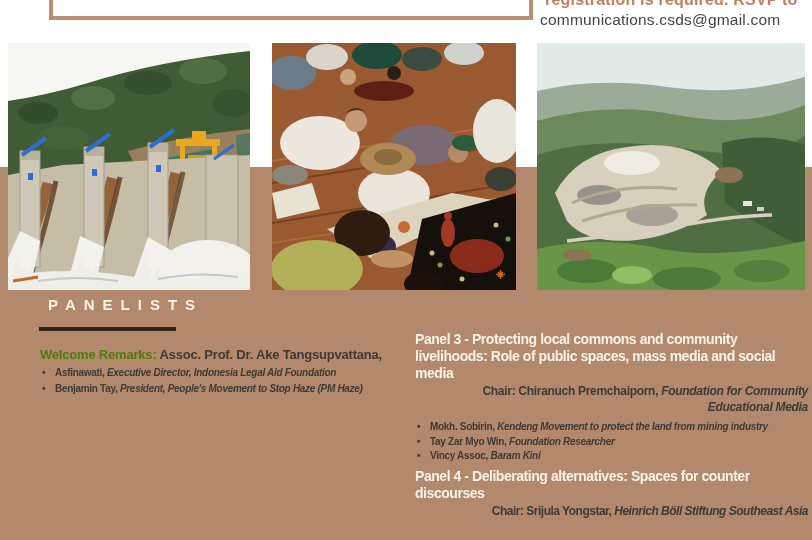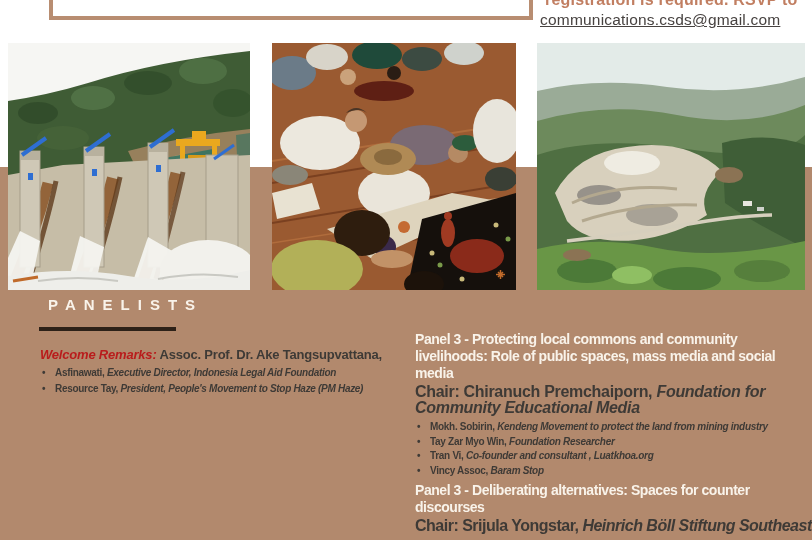--- a/index.html
+++ b/index.html
@@ -4,39 +4,39 @@
 <style>
   html,body{margin:0;padding:0;}
   body{
     position:relative;width:812px;height:540px;overflow:hidden;
     background:#ffffff;font-family:"Liberation Sans",sans-serif;
   }
   .tan-bg{position:absolute;left:0;top:167px;width:812px;height:373px;background:#b2896d;}
   .frame-box{position:absolute;left:49px;top:-34px;width:476px;height:46px;background:#ffffff;border:4px solid #b88d71;}
   .contact{position:absolute;left:540px;top:-11px;width:270px;}
   .contact .note{margin:0 0 0 5px;font-size:16px;font-weight:700;line-height:21px;color:#c17e61;letter-spacing:.2px;white-space:nowrap;}
-  .contact .email{margin:0;font-size:15.5px;font-weight:400;line-height:19px;color:#474240;letter-spacing:.2px;white-space:nowrap;text-decoration:underline;}
+  .contact .email{margin:0;font-size:15.5px;font-weight:400;line-height:19px;color:#474240;letter-spacing:.2px;white-space:nowrap;}
   .photo{position:absolute;top:43px;height:247px;}
   .photo svg{display:block;width:100%;height:100%;}
   #photo-dam{left:8px;width:242px;}
   #photo-paint{left:272px;width:244px;}
   #photo-mine{left:537px;width:268px;}
   .panelists-heading{position:absolute;left:40px;top:288px;margin:8px;font-size:15px;font-weight:700;color:#f9f3ea;letter-spacing:8px;}
   .heading-underline{position:absolute;left:39px;top:327px;width:137px;height:4px;background:#2d2118;}
   .col{position:absolute;color:#3e3a36;font-weight:700;}
   .col-left{left:38px;top:345px;width:380px;}
   .col-right{left:413px;top:329px;width:397px;}
   .col p{margin:2px;}
   .aff{font-style:italic;}
   .welcome{font-size:13px;line-height:16px;letter-spacing:-.2px;}
-  .welcome .wlabel{color:#b91c1c;font-style:italic;}
+  .welcome .wlabel{color:#4d7c0f;}
   .welcome .waff{display:block;letter-spacing:-.55px;white-space:nowrap;}
   .panel-title{color:#f9f3ea;font-size:14px;line-height:17px;letter-spacing:-.45px;}
   .pt-gap{margin-top:13px !important;}
-  .chair{font-size:16px;line-height:15.5px;letter-spacing:-.3px;margin-top:2px !important;}
+  .chair{font-size:12px;line-height:15.5px;letter-spacing:-.3px;margin-top:2px !important;text-align:right;}
   ul.speakers{list-style:none;margin:2px 0 0;padding:0;font-size:10px;line-height:15.5px;letter-spacing:-.3px;}
   .col-right ul.speakers{line-height:14.5px;margin-top:5px;}
   ul.speakers li{position:relative;padding-left:17px;margin:0;}
   ul.speakers li::before{content:"\2022";position:absolute;left:4px;}
   .p4-title{margin-top:4px !important;}
   .nowrap{white-space:nowrap;letter-spacing:-.5px;}
 </style>
 </head>
 <body>
 
@@ -191,21 +191,21 @@
     <span class="wname">Assoc. Prof. Dr. Ake Tangsupvattana,</span>
   </p>
 
   <section>
     <ul class="speakers">
       <li>
         <span>Asfinawati,</span>
         <span class="aff">Executive Director, Indonesia Legal Aid Foundation</span>
       </li>
       <li>
-        <span>Resource Tay,</span>
+        <span>Benjamin Tay,</span>
         <span class="aff">President, People's Movement to Stop Haze (PM Haze)</span>
       </li>
     </ul>
   </section>
 </div>
 
 <div class="col col-right">
   <section>
     <p class="panel-title">Panel 3 - Protecting local commons and community livelihoods: Role of public spaces, mass media and social media</p>
     <p class="chair">
@@ -215,30 +215,26 @@
     <ul class="speakers">
       <li>
         <span>Mokh. Sobirin,</span>
         <span class="aff">Kendeng Movement to protect the land from mining industry</span>
       </li>
       <li>
         <span>Tay Zar Myo Win,</span>
         <span class="aff">Foundation Researcher</span>
       </li>
       <li>
-        <span>Tran Vi,</span>
-        <span class="aff">Co-founder and consultant , Luatkhoa.org</span>
-      </li>
-      <li>
         <span>Vincy Assoc,</span>
-        <span class="aff">Baram Stop</span>
+        <span class="aff">Baram Kini</span>
       </li>
     </ul>
   </section>
 
   <section>
-    <p class="panel-title p4-title">Panel 3 - Deliberating alternatives: Spaces for counter discourses</p>
+    <p class="panel-title p4-title">Panel 4 - Deliberating alternatives: Spaces for counter discourses</p>
     <p class="chair nowrap">
       <span>Chair: Srijula Yongstar,</span>
       <span class="aff">Heinrich Böll Stiftung Southeast Asia</span>
     </p>
   </section>
 </div>
 
 </body></html>

